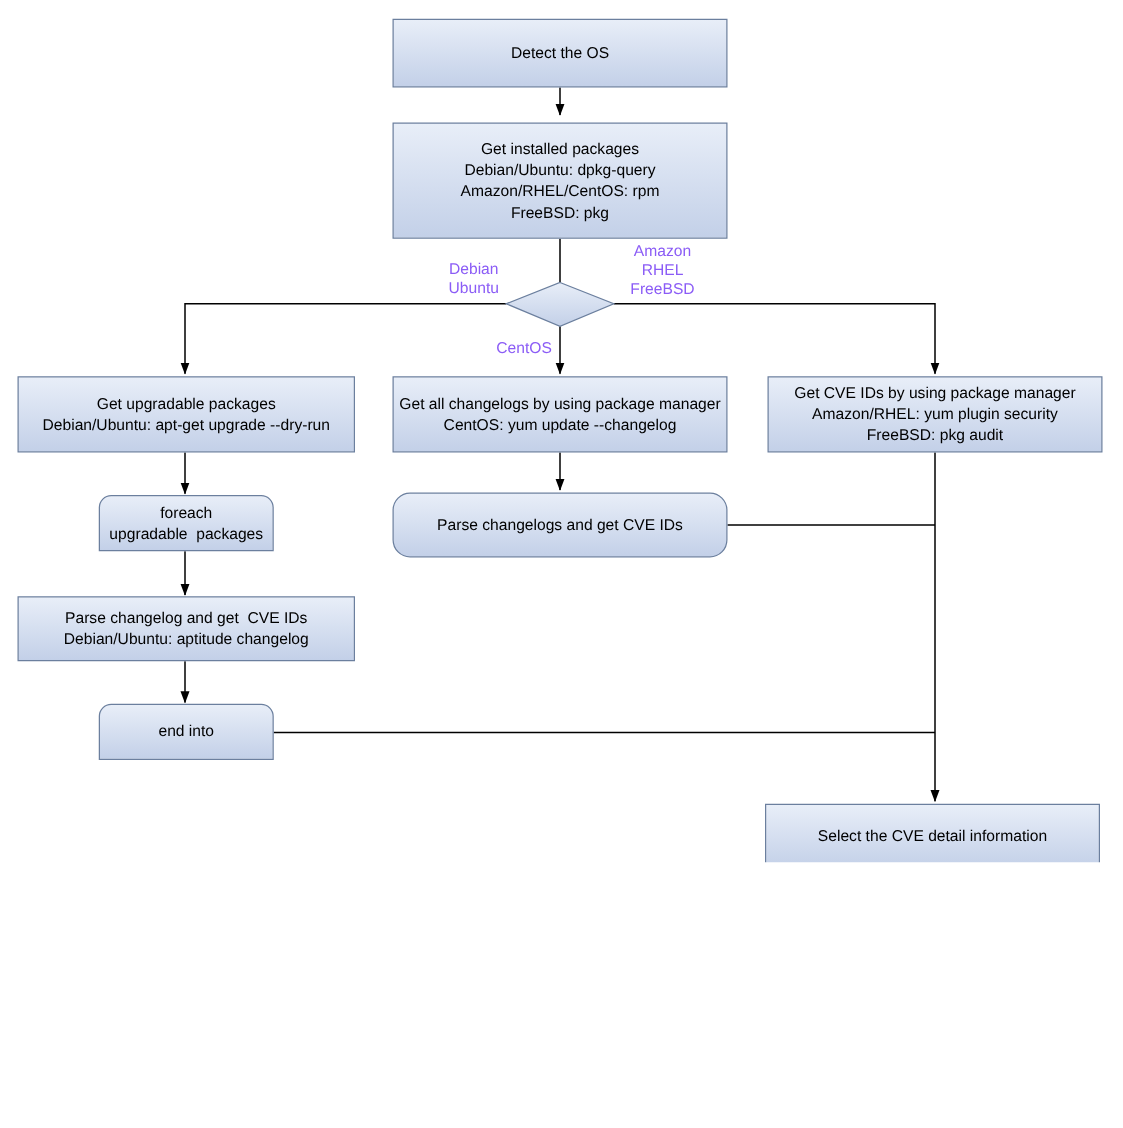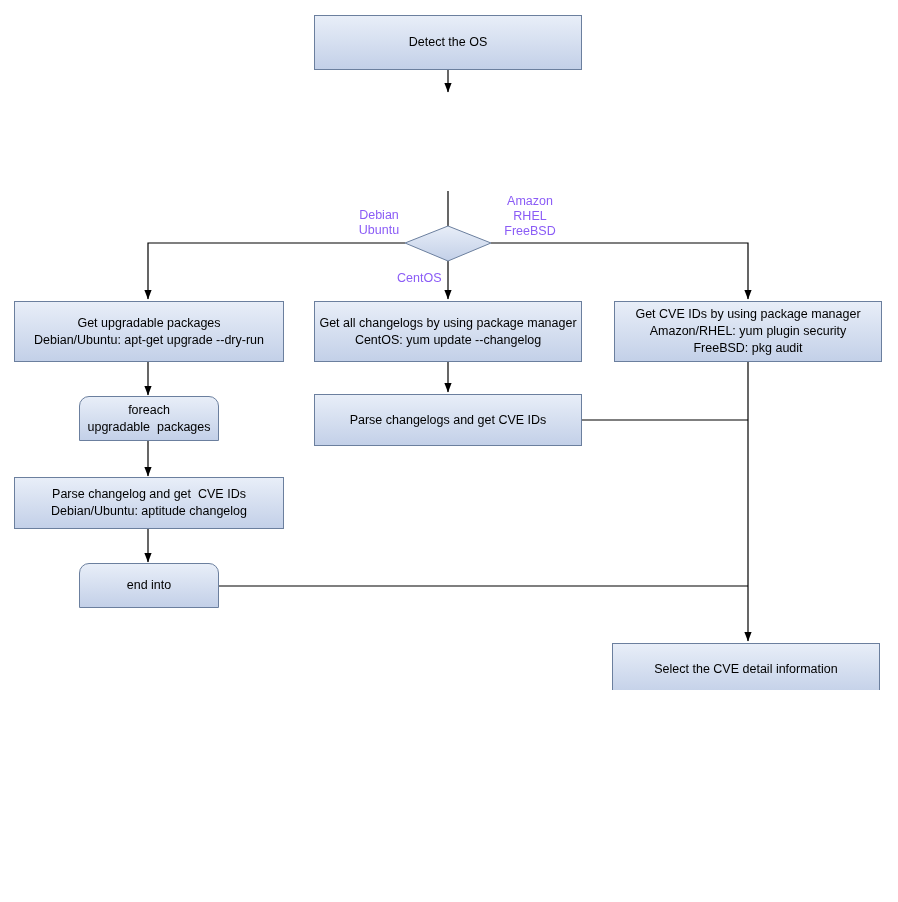--- a/index.html
+++ b/index.html
@@ -127,20 +127,24 @@
     </g>
 
     <g>
       <path d="M691,840 L691,868 a57,14 0 0 0 114,0 L805,840 z" fill="url(#dbGrad)" stroke="#6b7f9e" stroke-width="1"></path>
       <ellipse cx="748" cy="840" rx="57" ry="14" fill="#e9eff8" stroke="#6b7f9e" stroke-width="1"></ellipse>
     </g>
   </svg>
 
   <div class="node rect" style="left:314px; top:15px; width:268px; height:55px;">Detect the OS</div>
 
+  <div class="node rect" style="left:314px; top:98px; width:268px; height:93px;">Get installed packages
+Debian/Ubuntu: dpkg-query
+Amazon/RHEL/CentOS: rpm
+FreeBSD: pkg</div>
 
   <div class="edge-label" style="left:348px; top:208px; width:62px;">Debian
 Ubuntu</div>
 
   <div class="edge-label" style="left:495px; top:194px; width:70px;">Amazon
 RHEL
 FreeBSD</div>
 
   <div class="edge-label" style="left:397px; top:271px; width:100px; text-align:left;">CentOS</div>
 
@@ -150,21 +154,21 @@
   <div class="node rect" style="left:314px; top:301px; width:268px; height:61px;">Get all changelogs by using package manager
 CentOS: yum update --changelog</div>
 
   <div class="node rect" style="left:614px; top:301px; width:268px; height:61px;">Get CVE IDs by using package manager
 Amazon/RHEL: yum plugin security
 FreeBSD: pkg audit</div>
 
   <div class="node loopbox" style="left:79px; top:396px; width:140px; height:45px;">foreach
 upgradable  packages</div>
 
-  <div class="node rect" style="left:314px; top:394px; width:268px; height:52px;">Parse changelogs and get CVE IDs</div>
+  <div class="node rect" style="left:314px; top:394px; width:268px; height:52px;border-radius:14px;">Parse changelogs and get CVE IDs</div>
 
   <div class="node rect" style="left:14px; top:477px; width:270px; height:52px;">Parse changelog and get  CVE IDs
 Debian/Ubuntu: aptitude changelog</div>
 
   <div class="node loopbox-end" style="left:79px; top:563px; width:140px; height:45px;">end into</div>
 
   <div class="node rect" style="left:612px; top:643px; width:268px; height:52px;">Select the CVE detail information</div>
 
 
   <div class="db-wrap" style="left:415px; top:700px; width:138px; height:88px;">

